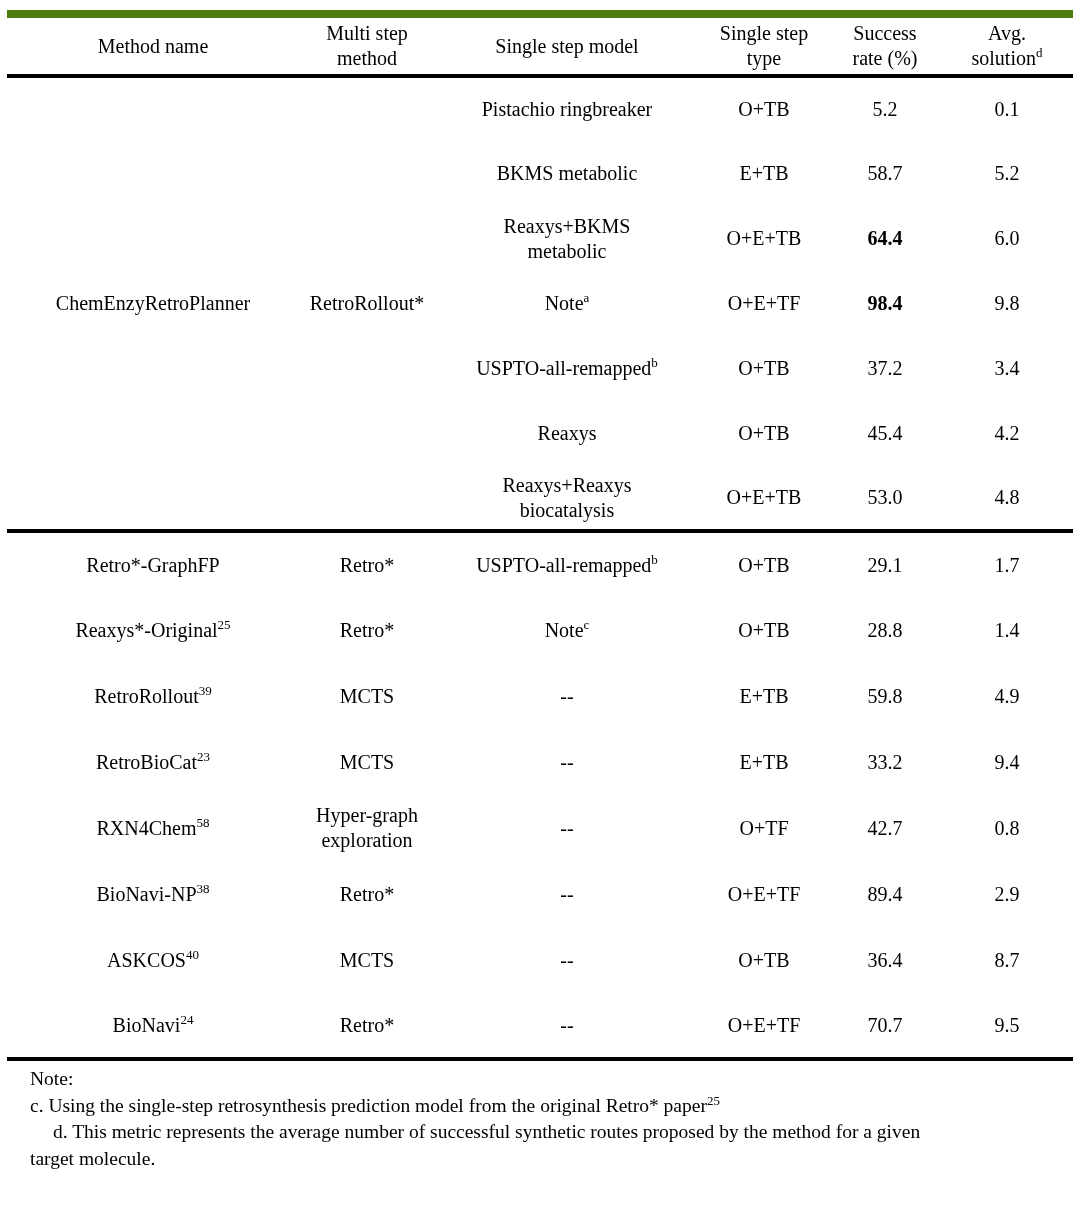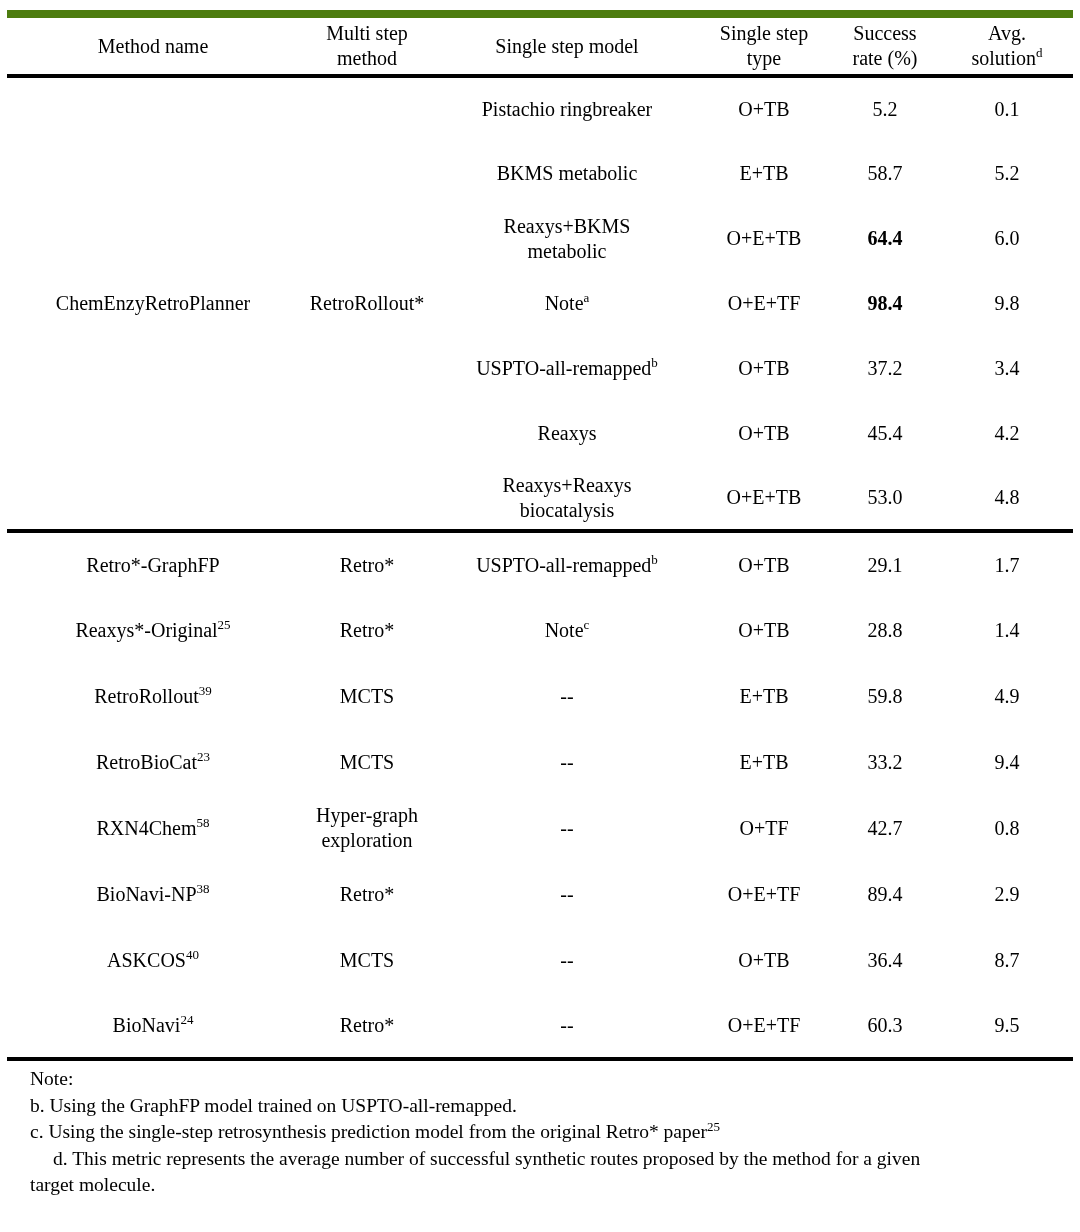--- a/index.html
+++ b/index.html
@@ -192,27 +192,26 @@
         <td><span class="txt">--</span><sup></sup></td>
         <td><span class="txt">O+TB</span></td>
         <td><span class="txt">36.4</span></td>
         <td><span class="txt">8.7</span></td>
       </tr>
       <tr>
         <td><span class="txt">BioNavi</span><sup>24</sup></td>
         <td><span class="txt">Retro*</span></td>
         <td><span class="txt">--</span><sup></sup></td>
         <td><span class="txt">O+E+TF</span></td>
-        <td><span class="txt">60.3</span></td>
+        <td><span class="txt">70.7</span></td>
         <td><span class="txt">9.5</span></td>
       </tr>
     </tbody>
   </table>
 
   <div class="notes">
     <div class="note-line">Note:</div>
-    <div class="note-line"><span>b. Using the GraphFP model trained on USPTO-all-remapped.</span><sup></sup></div>
     <div class="note-line"><span>c. Using the single-step retrosynthesis prediction model from the original Retro* paper</span><sup>25</sup></div>
     <div class="note-line"><span class="note-line">d. This metric represents the average number of  successful synthetic routes proposed by the method for a given
 target molecule.</span><sup></sup></div>
   </div>
 
 </div>
 
 </body></html>

